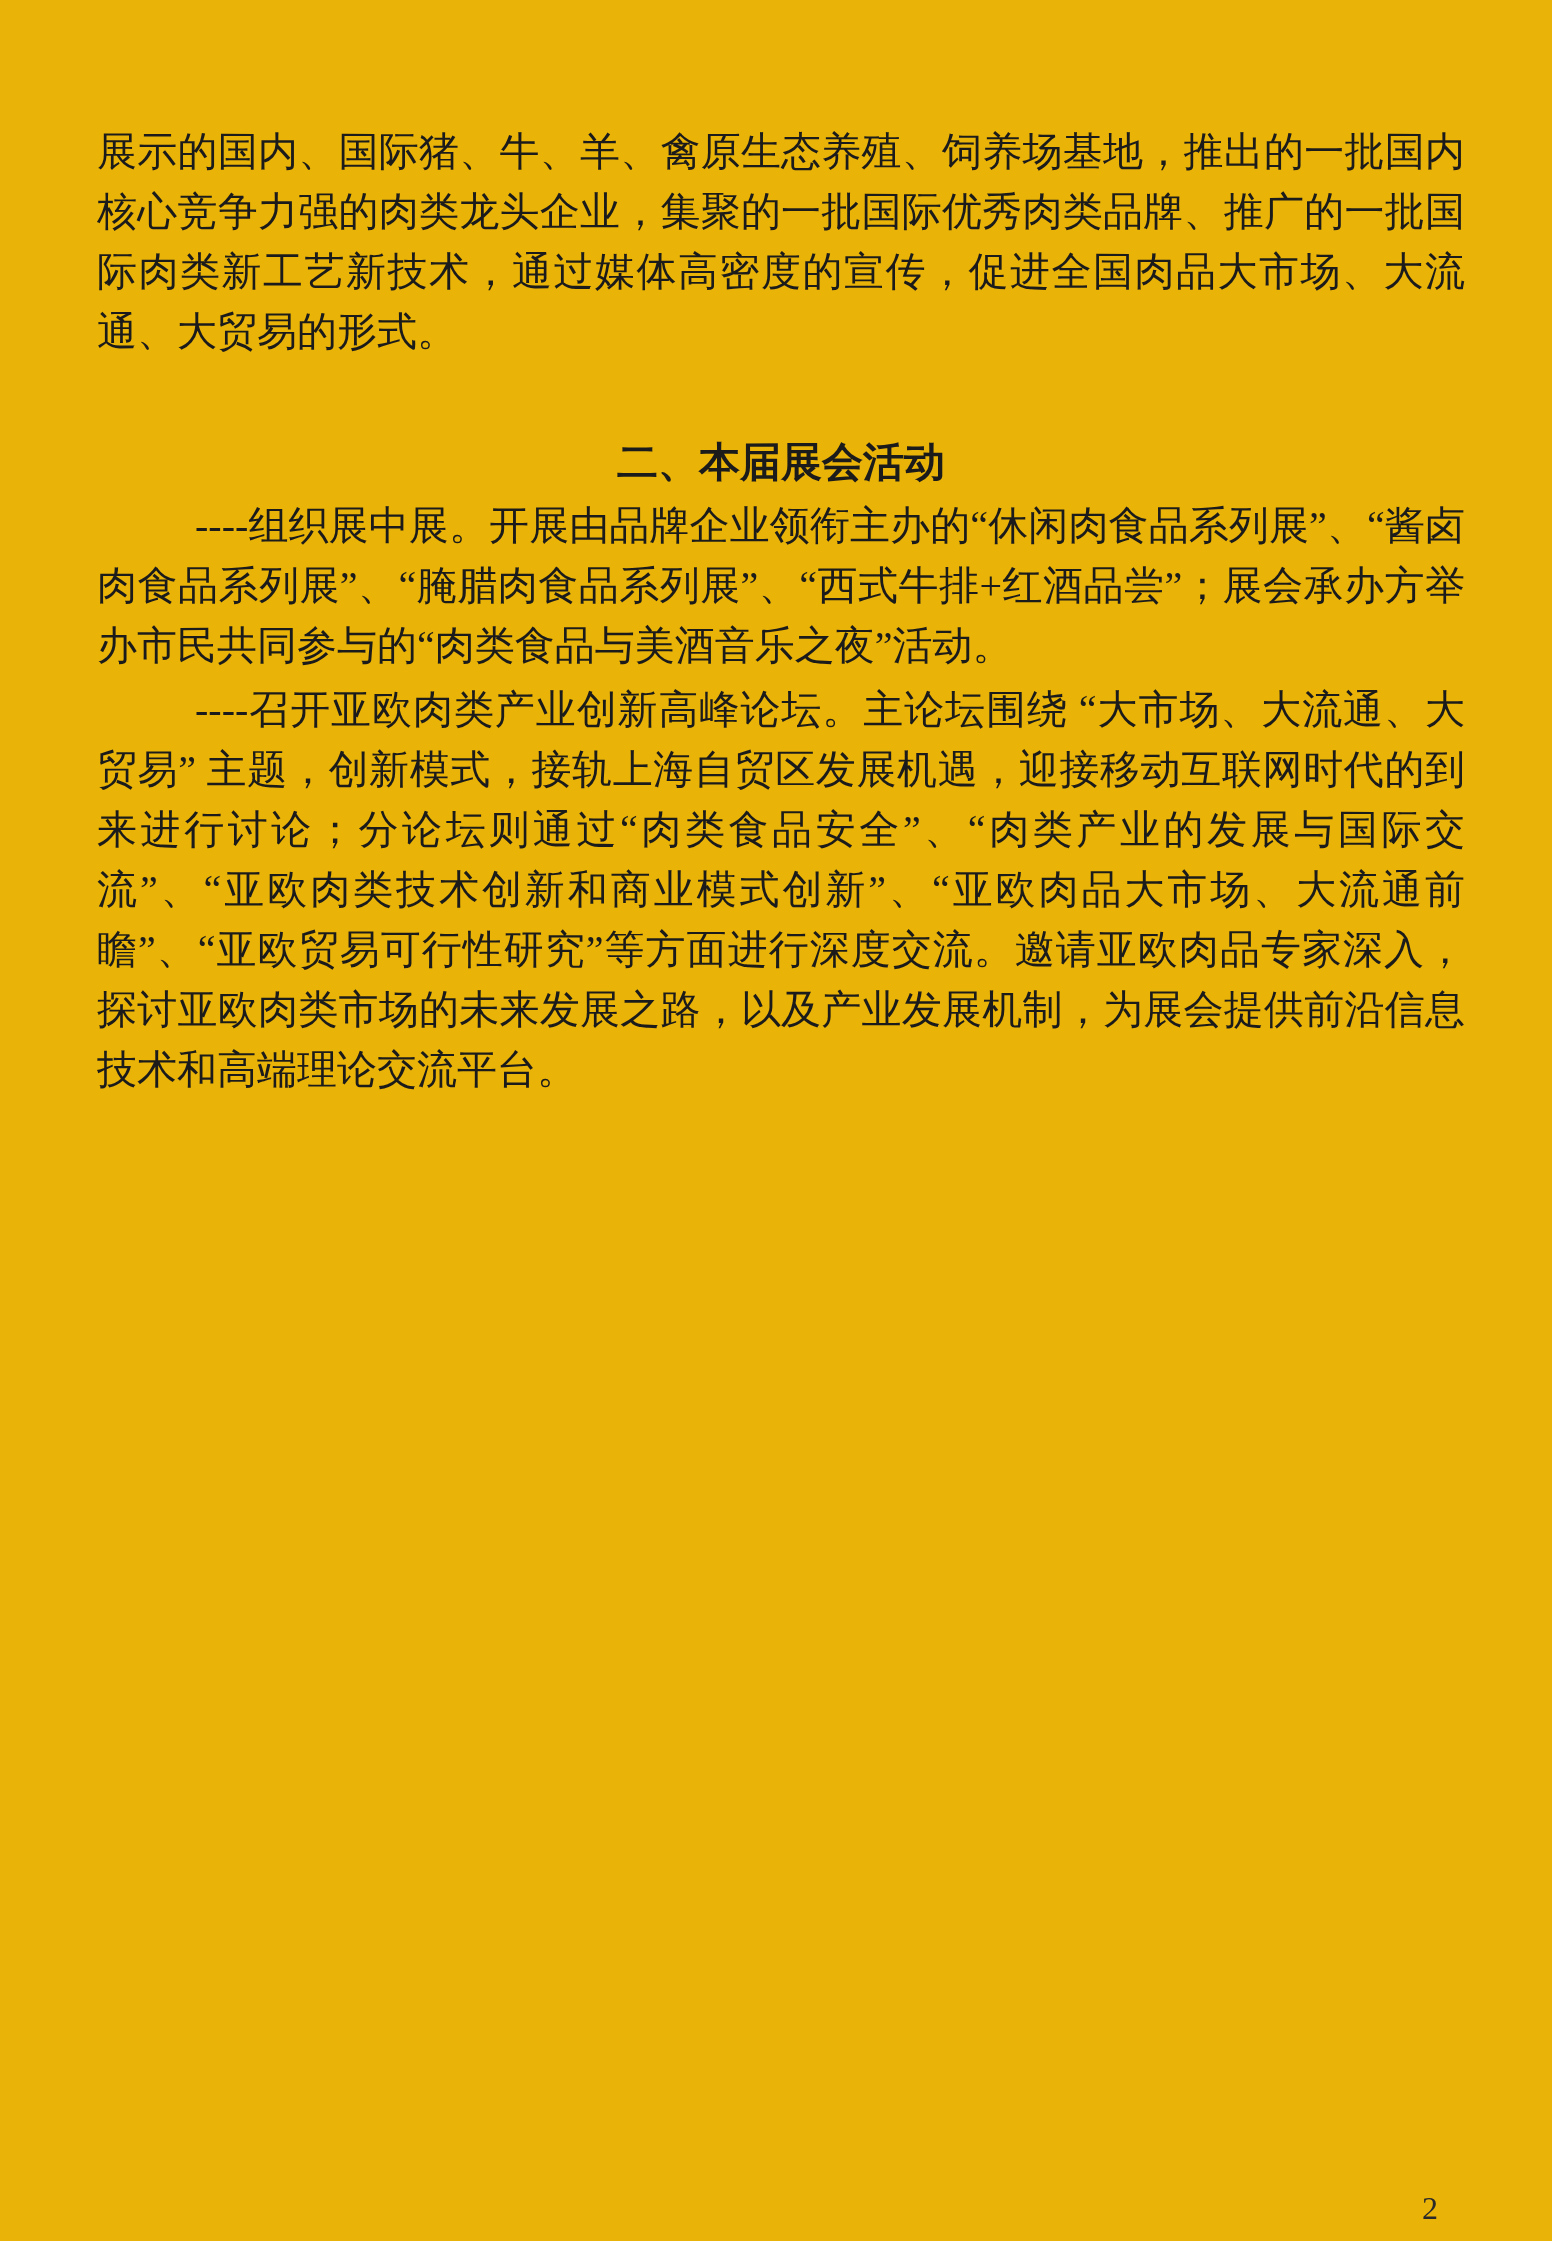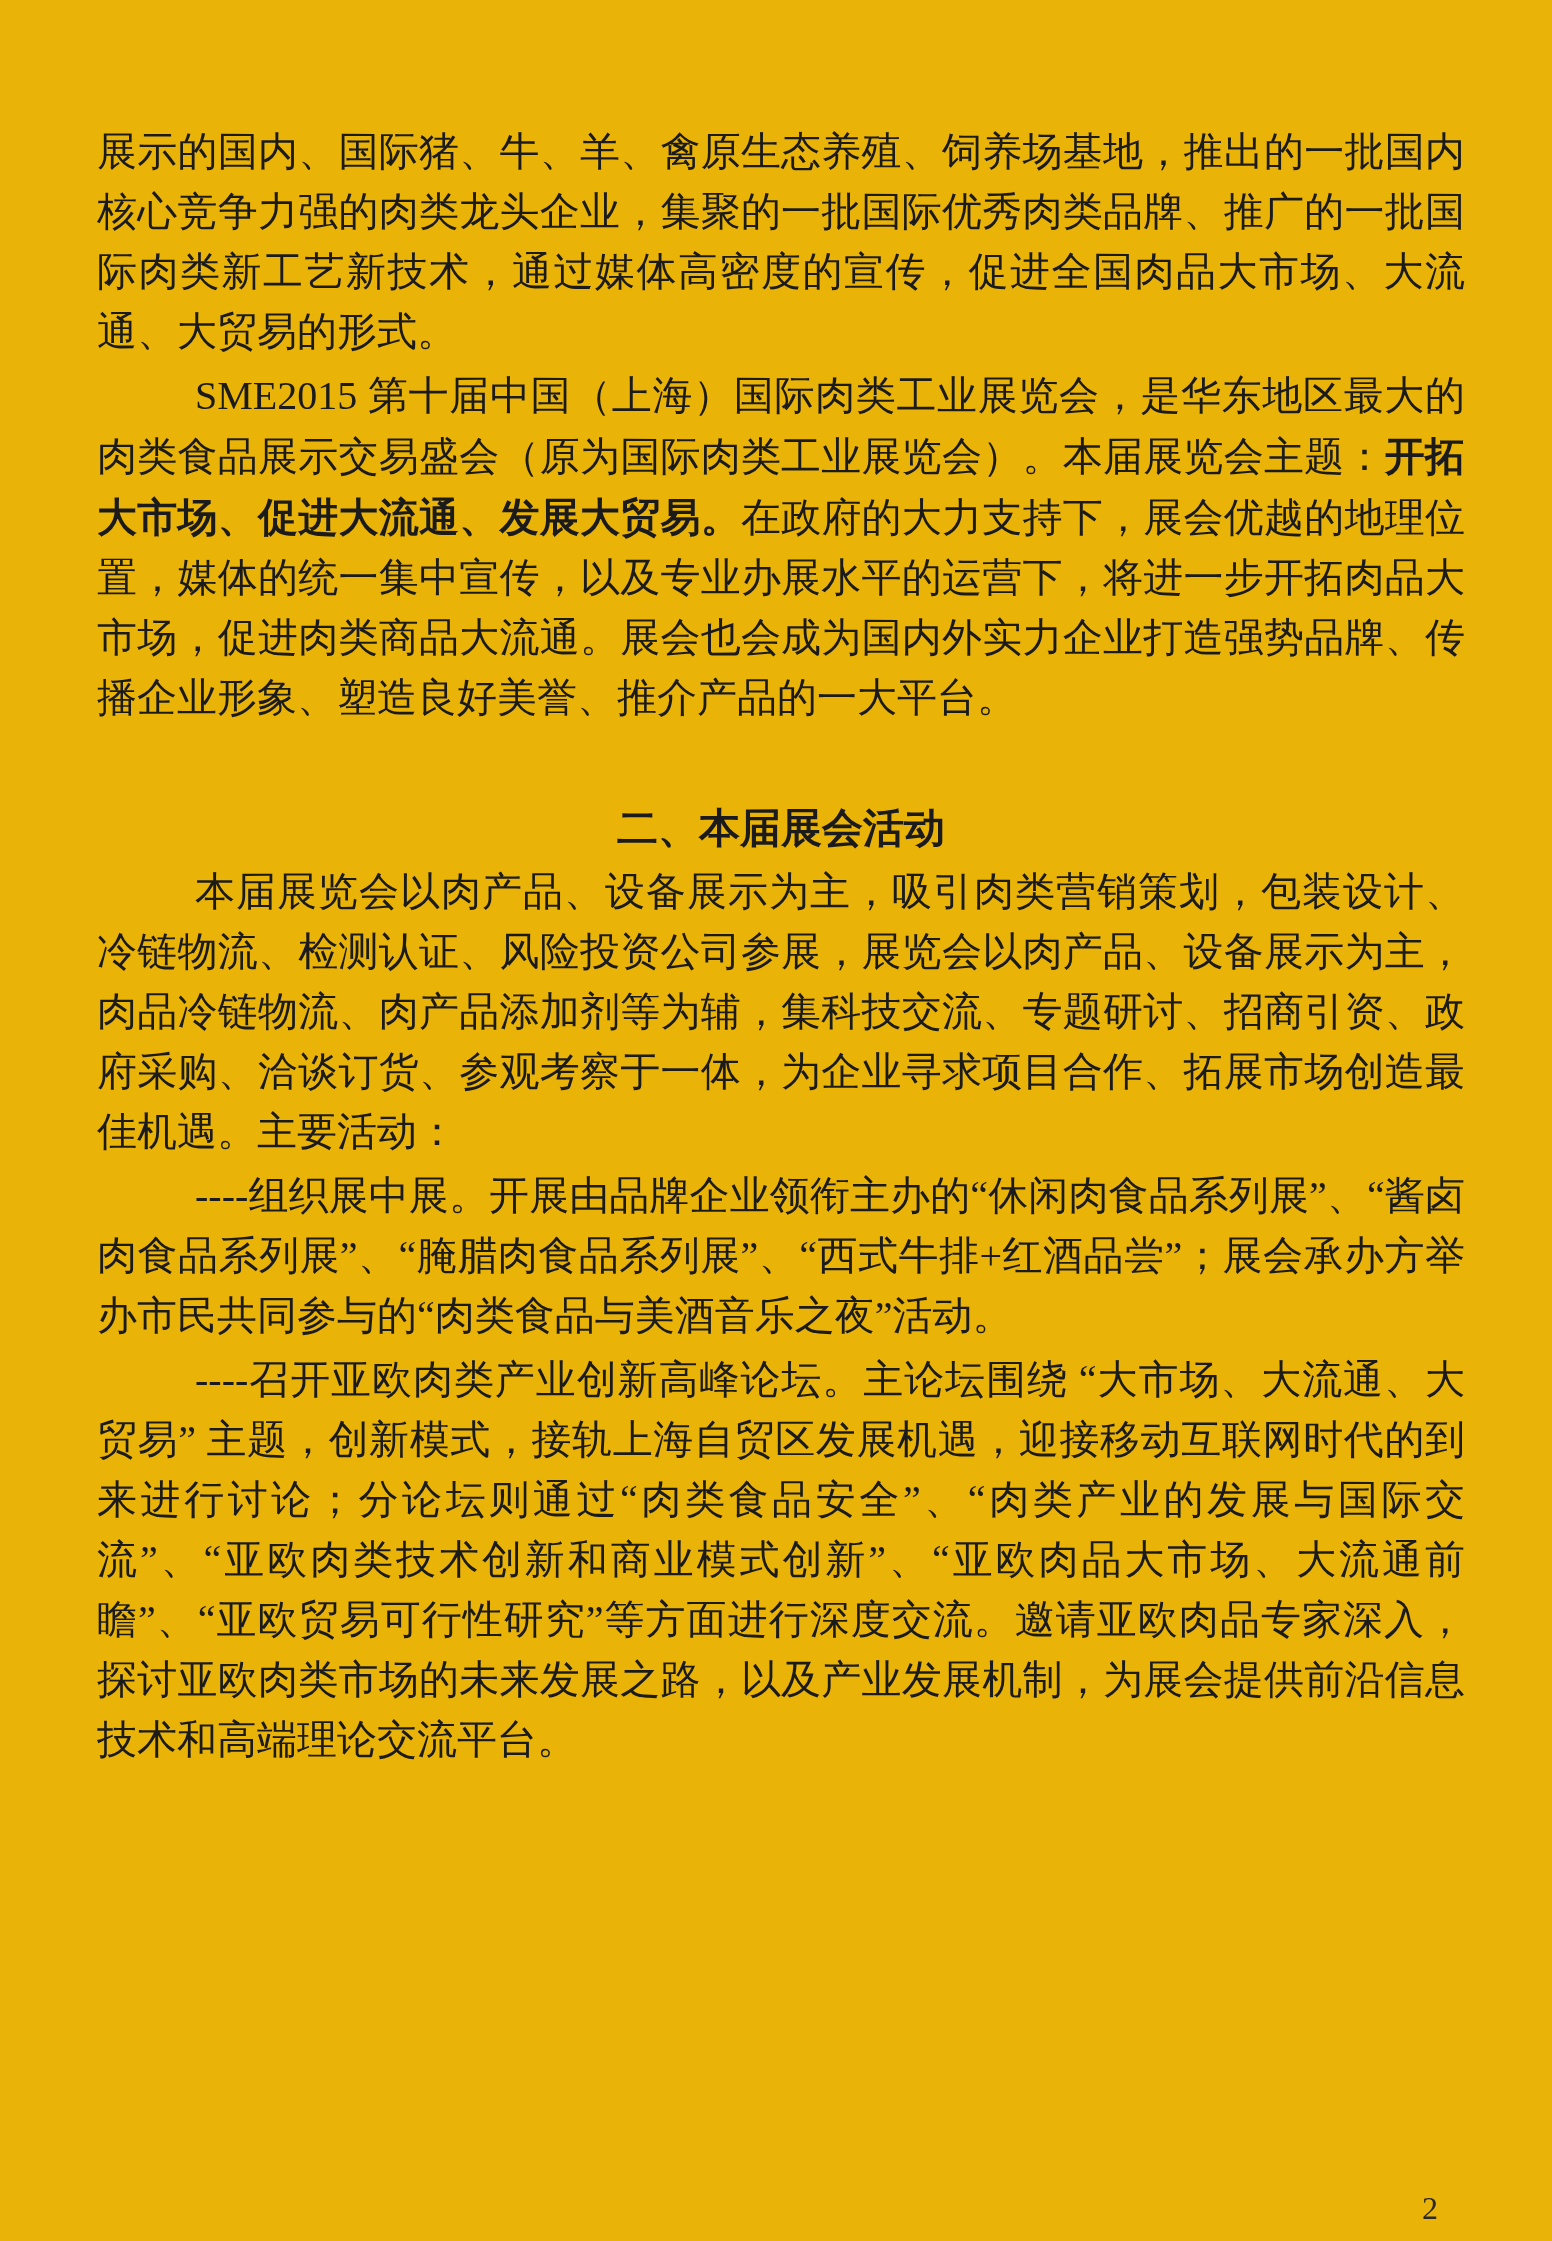--- a/index.html
+++ b/index.html
@@ -54,20 +54,18 @@
     line-height: 40px;
     color: #2a2a2a;
   }
 </style>
 </head>
 <body>
 
 <div class="page">
   <div class="text-block">
       <p class="para"><span>展示的国内、国际猪、牛、羊、禽原生态养殖、饲养场基地，推出的一批国内核心竞争力强的肉类龙头企业，集聚的一批国际优秀肉类品牌、推广的一批国际肉类新工艺新技术，通过媒体高密度的宣传，促进全国肉品大市场、大流通、大贸易的形式。</span></p>
-      <p class="para indent"><span>SME2015 第十届中国（上海）国际肉类工业展览会，是华东地区最大的肉类食品展示交易盛会（原为国际肉类工业展览会）。本届展览会主题：</span><span class="bold-run">开拓大市场、促进大流通、发展大贸易。</span><span>在政府的大力支持下，展会优越的地理位置，媒体的统一集中宣传，以及专业办展水平的运营下，将进一步开拓肉品大市场，促进肉类商品大流通。展会也会成为国内外实力企业打造强势品牌、传播企业形象、塑造良好美誉、推介产品的一大平台。</span></p>
       <h2 class="heading">二、本届展会活动</h2>
-      <p class="para indent"><span>本届展览会以肉产品、设备展示为主，吸引肉类营销策划，包装设计、冷链物流、检测认证、风险投资公司参展，展览会以肉产品、设备展示为主，肉品冷链物流、肉产品添加剂等为辅，集科技交流、专题研讨、招商引资、政府采购、洽谈订货、参观考察于一体，为企业寻求项目合作、拓展市场创造最佳机遇。主要活动：</span></p>
       <p class="para indent"><span>----组织展中展。开展由品牌企业领衔主办的“休闲肉食品系列展”、“酱卤肉食品系列展”、“腌腊肉食品系列展”、“西式牛排+红酒品尝”；展会承办方举办市民共同参与的“肉类食品与美酒音乐之夜”活动。</span></p>
       <p class="para indent"><span>----召开亚欧肉类产业创新高峰论坛。主论坛围绕 “大市场、大流通、大贸易” 主题，创新模式，接轨上海自贸区发展机遇，迎接移动互联网时代的到来进行讨论；分论坛则通过“肉类食品安全”、“肉类产业的发展与国际交流”、“亚欧肉类技术创新和商业模式创新”、“亚欧肉品大市场、大流通前瞻”、“亚欧贸易可行性研究”等方面进行深度交流。邀请亚欧肉品专家深入，探讨亚欧肉类市场的未来发展之路，以及产业发展机制，为展会提供前沿信息技术和高端理论交流平台。</span></p>
     </div>
   <div class="page-number">2</div>
 </div>
 
 </body></html>

